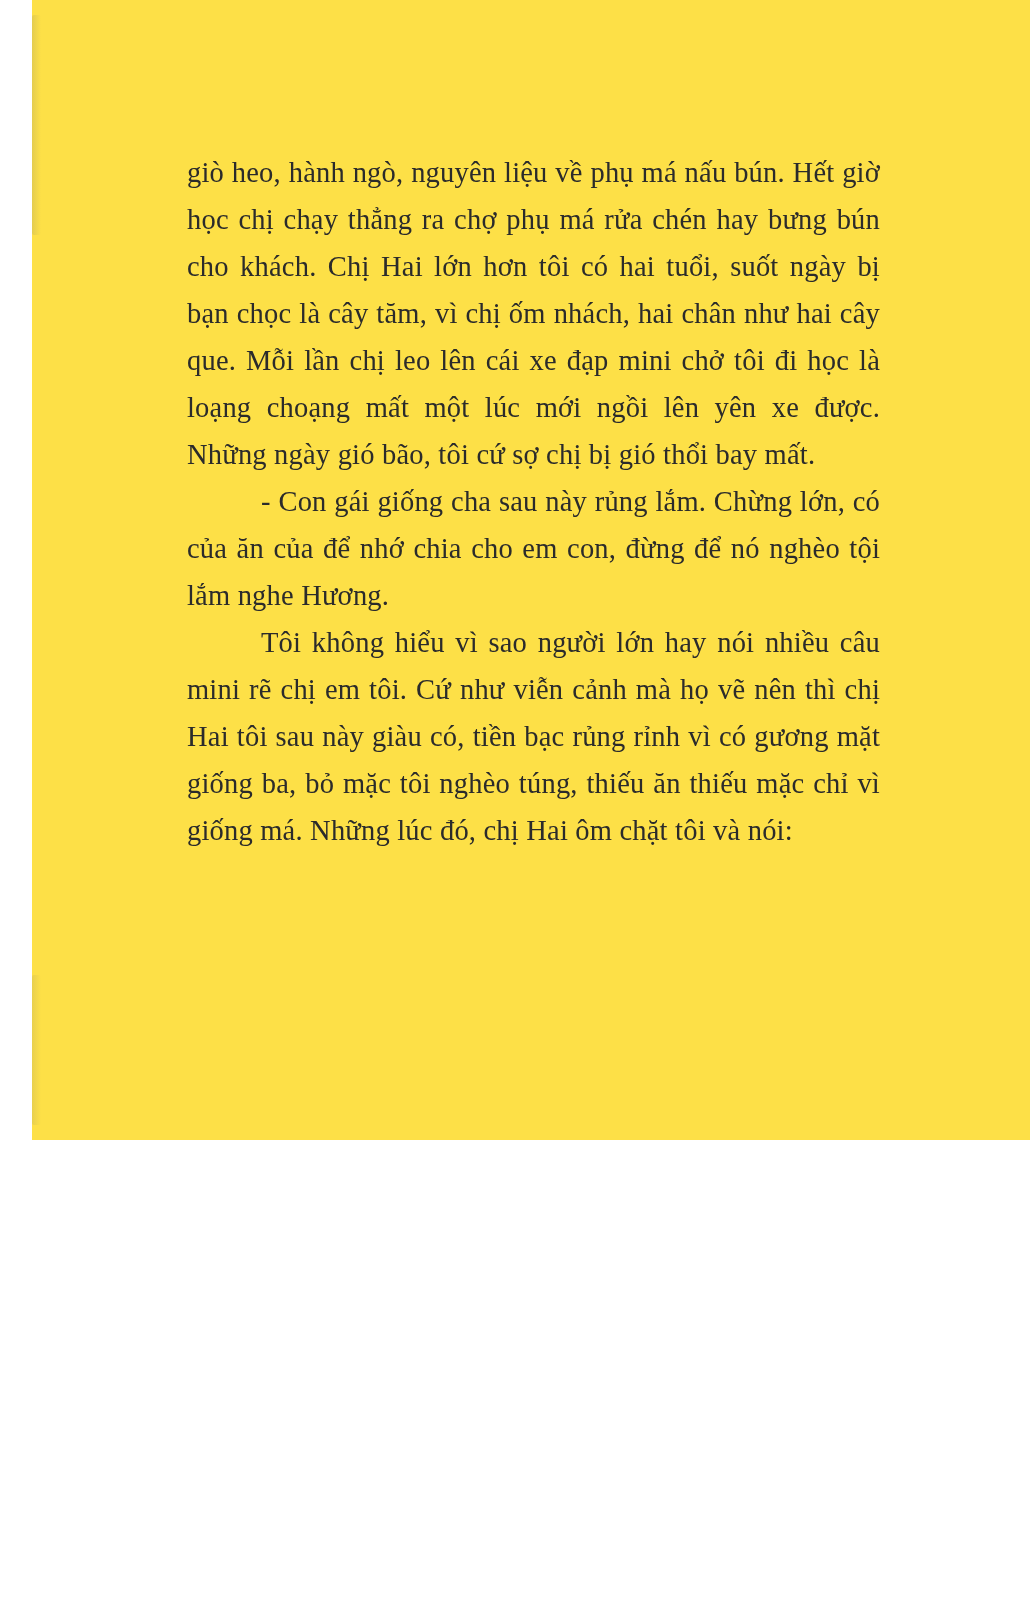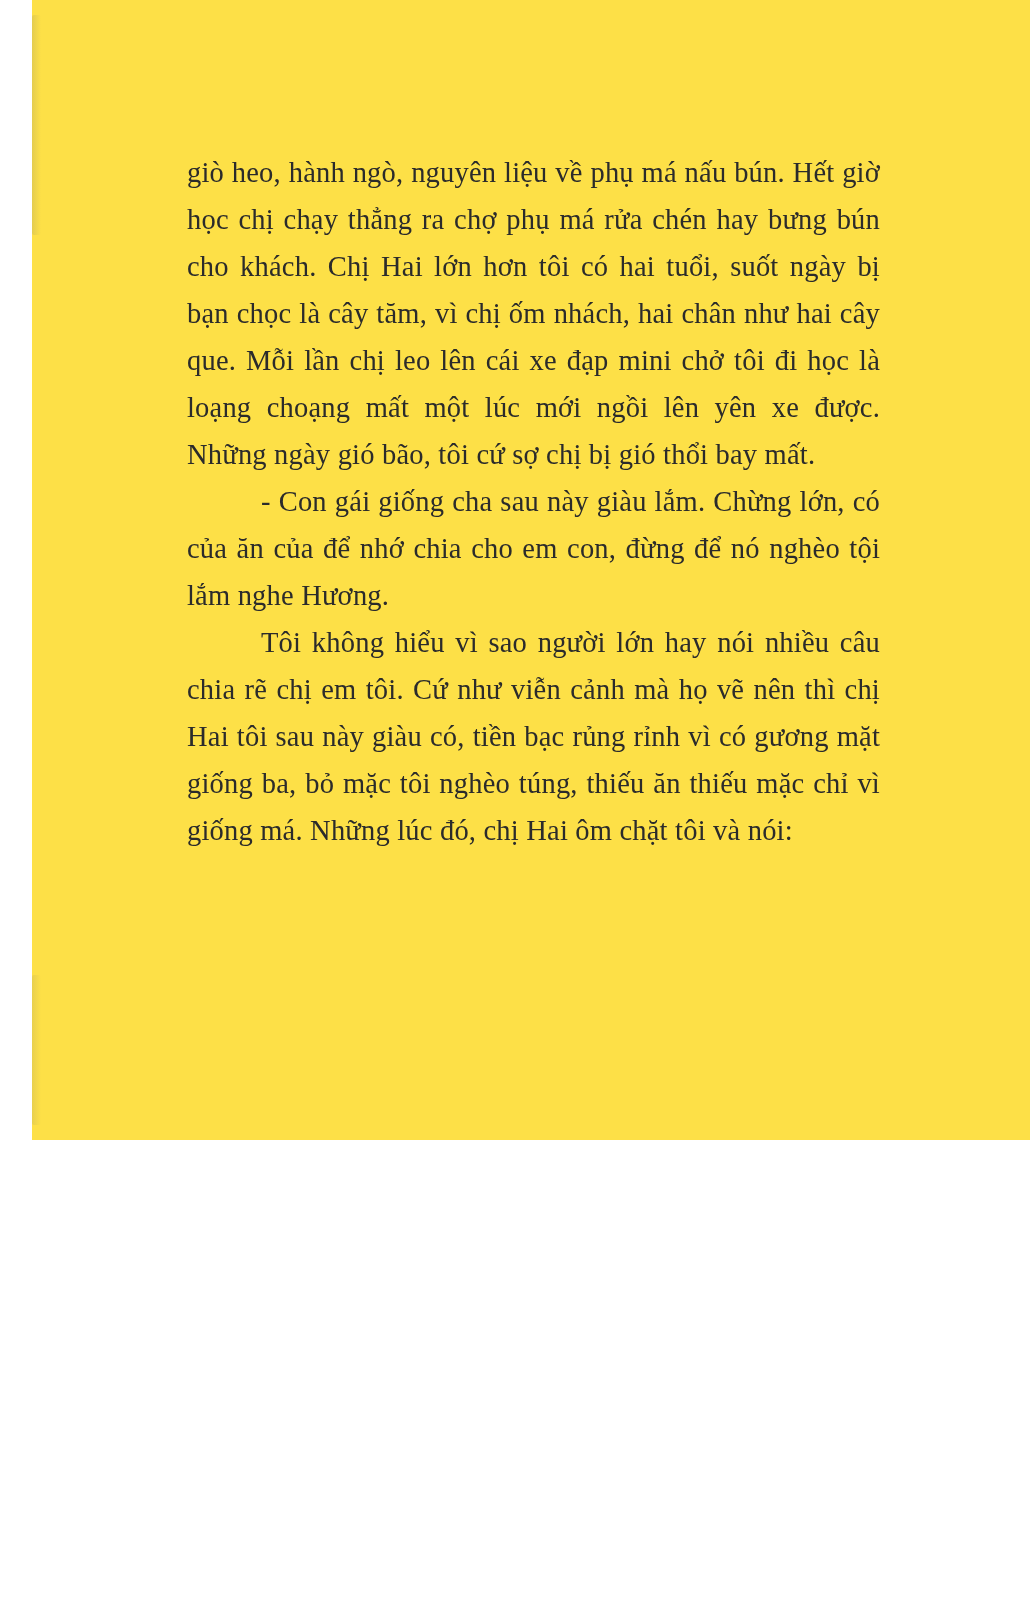--- a/index.html
+++ b/index.html
@@ -58,19 +58,19 @@
 </head>
 <body>
 
 <div class="page">
 
   <div class="scan-artifact top"></div>
   <div class="scan-artifact middle"></div>
 
   <div class="text-block">
     <p>giò heo, hành ngò, nguyên liệu về phụ má nấu bún. Hết giờ học chị chạy thẳng ra chợ phụ má rửa chén hay bưng bún cho khách. Chị Hai lớn hơn tôi có hai tuổi, suốt ngày bị bạn chọc là cây tăm, vì chị ốm nhách, hai chân như hai cây que. Mỗi lần chị leo lên cái xe đạp mini chở tôi đi học là loạng choạng mất một lúc mới ngồi lên yên xe được. Những ngày gió bão, tôi cứ sợ chị bị gió thổi bay mất.</p>
-    <p class="indent">- Con gái giống cha sau này giàu lắm. Chừng lớn, có của ăn của để nhớ chia cho em con, đừng để nó nghèo tội lắm nghe Hương.</p>
-    <p class="indent">Tôi không hiểu vì sao người lớn hay nói nhiều câu chia rẽ chị em tôi. Cứ như viễn cảnh mà họ vẽ nên thì chị Hai tôi sau này giàu có, tiền bạc rủng rỉnh vì có gương mặt giống ba, bỏ mặc tôi nghèo túng, thiếu ăn thiếu mặc chỉ vì giống má. Những lúc đó, chị Hai ôm chặt tôi và nói:</p>
+    <p class="indent">- Con gái giống cha sau này rủng lắm. Chừng lớn, có của ăn của để nhớ chia cho em con, đừng để nó nghèo tội lắm nghe Hương.</p>
+    <p class="indent">Tôi không hiểu vì sao người lớn hay nói nhiều câu mini rẽ chị em tôi. Cứ như viễn cảnh mà họ vẽ nên thì chị Hai tôi sau này giàu có, tiền bạc rủng rỉnh vì có gương mặt giống ba, bỏ mặc tôi nghèo túng, thiếu ăn thiếu mặc chỉ vì giống má. Những lúc đó, chị Hai ôm chặt tôi và nói:</p>
   </div>
 
   <div class="page-number">7</div>
 
 </div>
 
 </body></html>

